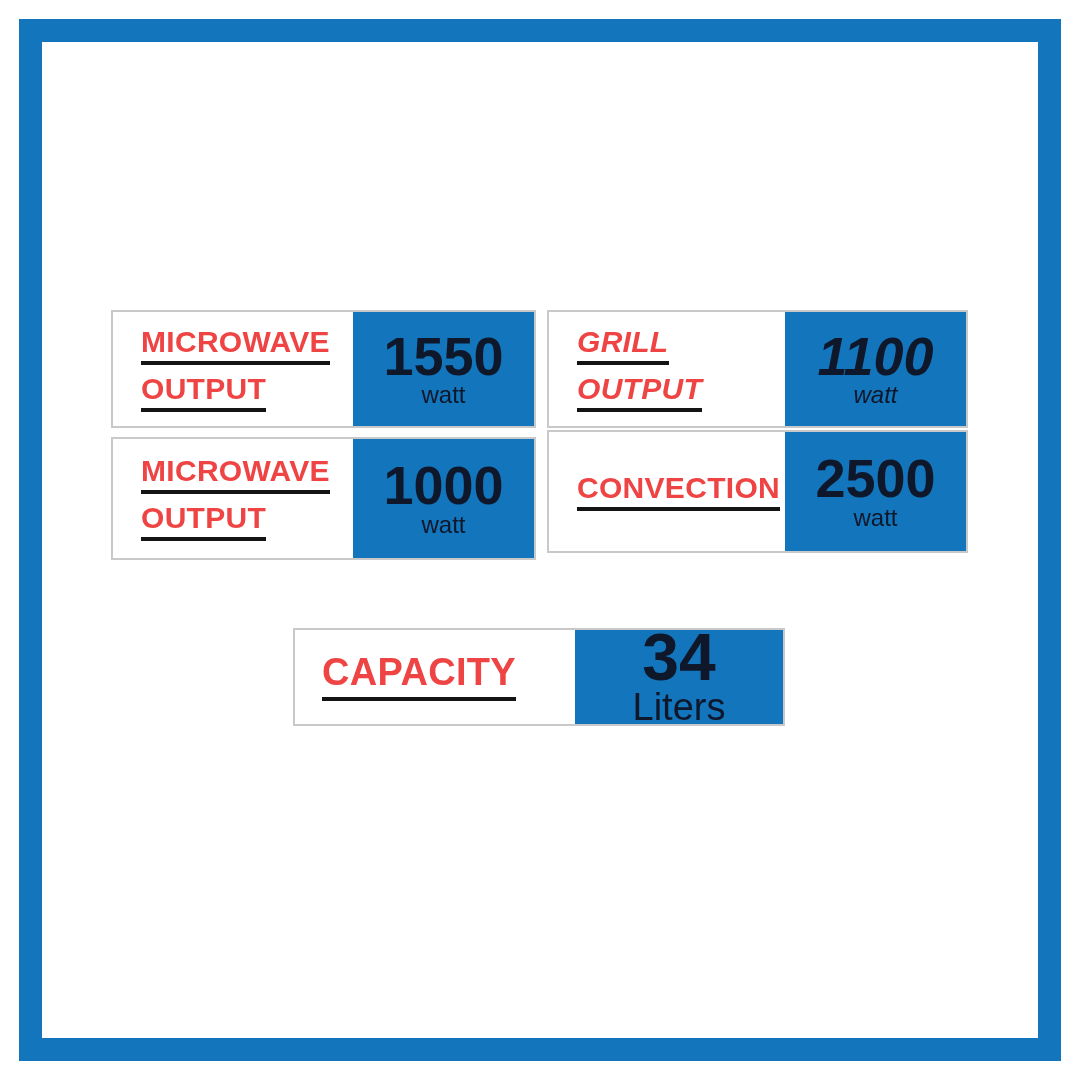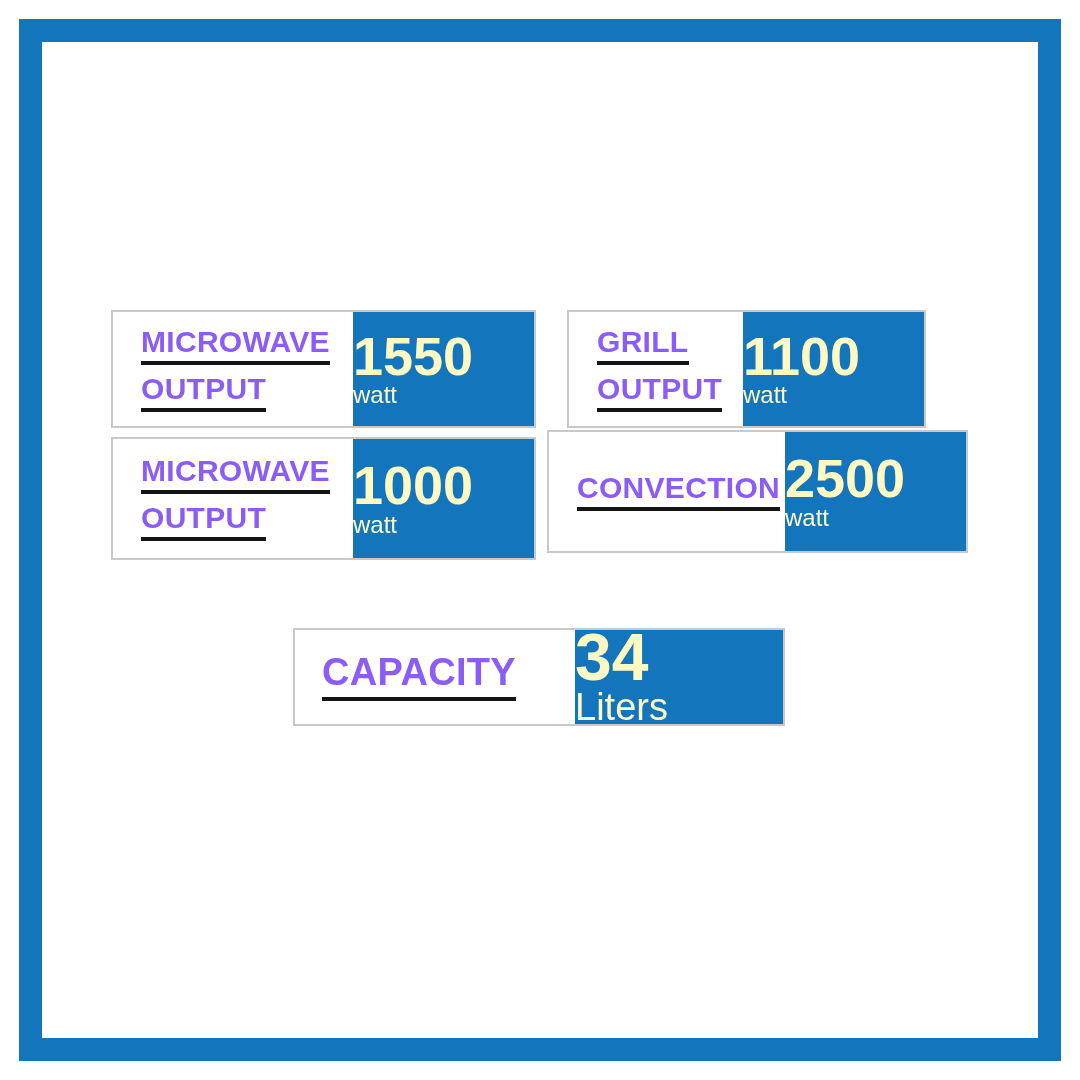--- a/index.html
+++ b/index.html
@@ -43,54 +43,55 @@
     min-width: 0;
   }
   .card.center-label .label {
     align-items: center;
     padding-left: 0;
   }
   .label-line {
     font-weight: bold;
     font-size: 30px;
     line-height: 1.0;
-    color: #8b5cf6;
+    color: #ef4444;
     letter-spacing: 0.3px;
     border-bottom: 4px solid #141414;
     padding-bottom: 4px;
     white-space: nowrap;
   }
   .label-line:empty { display: none; }
   .card5 .label-line {
     font-size: 38px;
     padding-bottom: 6px;
   }
   .value-box {
     flex: 0 0 auto;
     width: 181px;
     height: 100%;
     background: #1375BB;
-    color: #fef9c3;
+    color: #0f172a;
     display: flex;
     flex-direction: column;
     justify-content: center;
+    align-items: center;
   }
   .value {
     font-weight: bold;
     font-size: 54px;
     line-height: 0.95;
   }
   .unit {
     font-weight: 400;
     font-size: 24px;
     line-height: 1.05;
   }
   
   .card1 { left: 111px; top: 310px; width: 425px; height: 118px; }
-  .card2 { left: 567px; top: 310px; width: 359px; height: 118px; }
+  .card2 { left: 547px; top: 310px; width: 421px; height: 118px; font-style: italic; }
   .card3 { left: 111px; top: 437px; width: 425px; height: 123px; }
   .card4 { left: 547px; top: 430px; width: 421px; height: 123px; }
   .card5 { left: 293px; top: 628px; width: 492px; height: 98px; }
   .card5 .value-box { width: 208px; margin-left: 32px; }
   .card5 .value { font-size: 66px; }
   .card5 .unit  { font-size: 38px; }
 </style>
 </head>
 <body>
 

